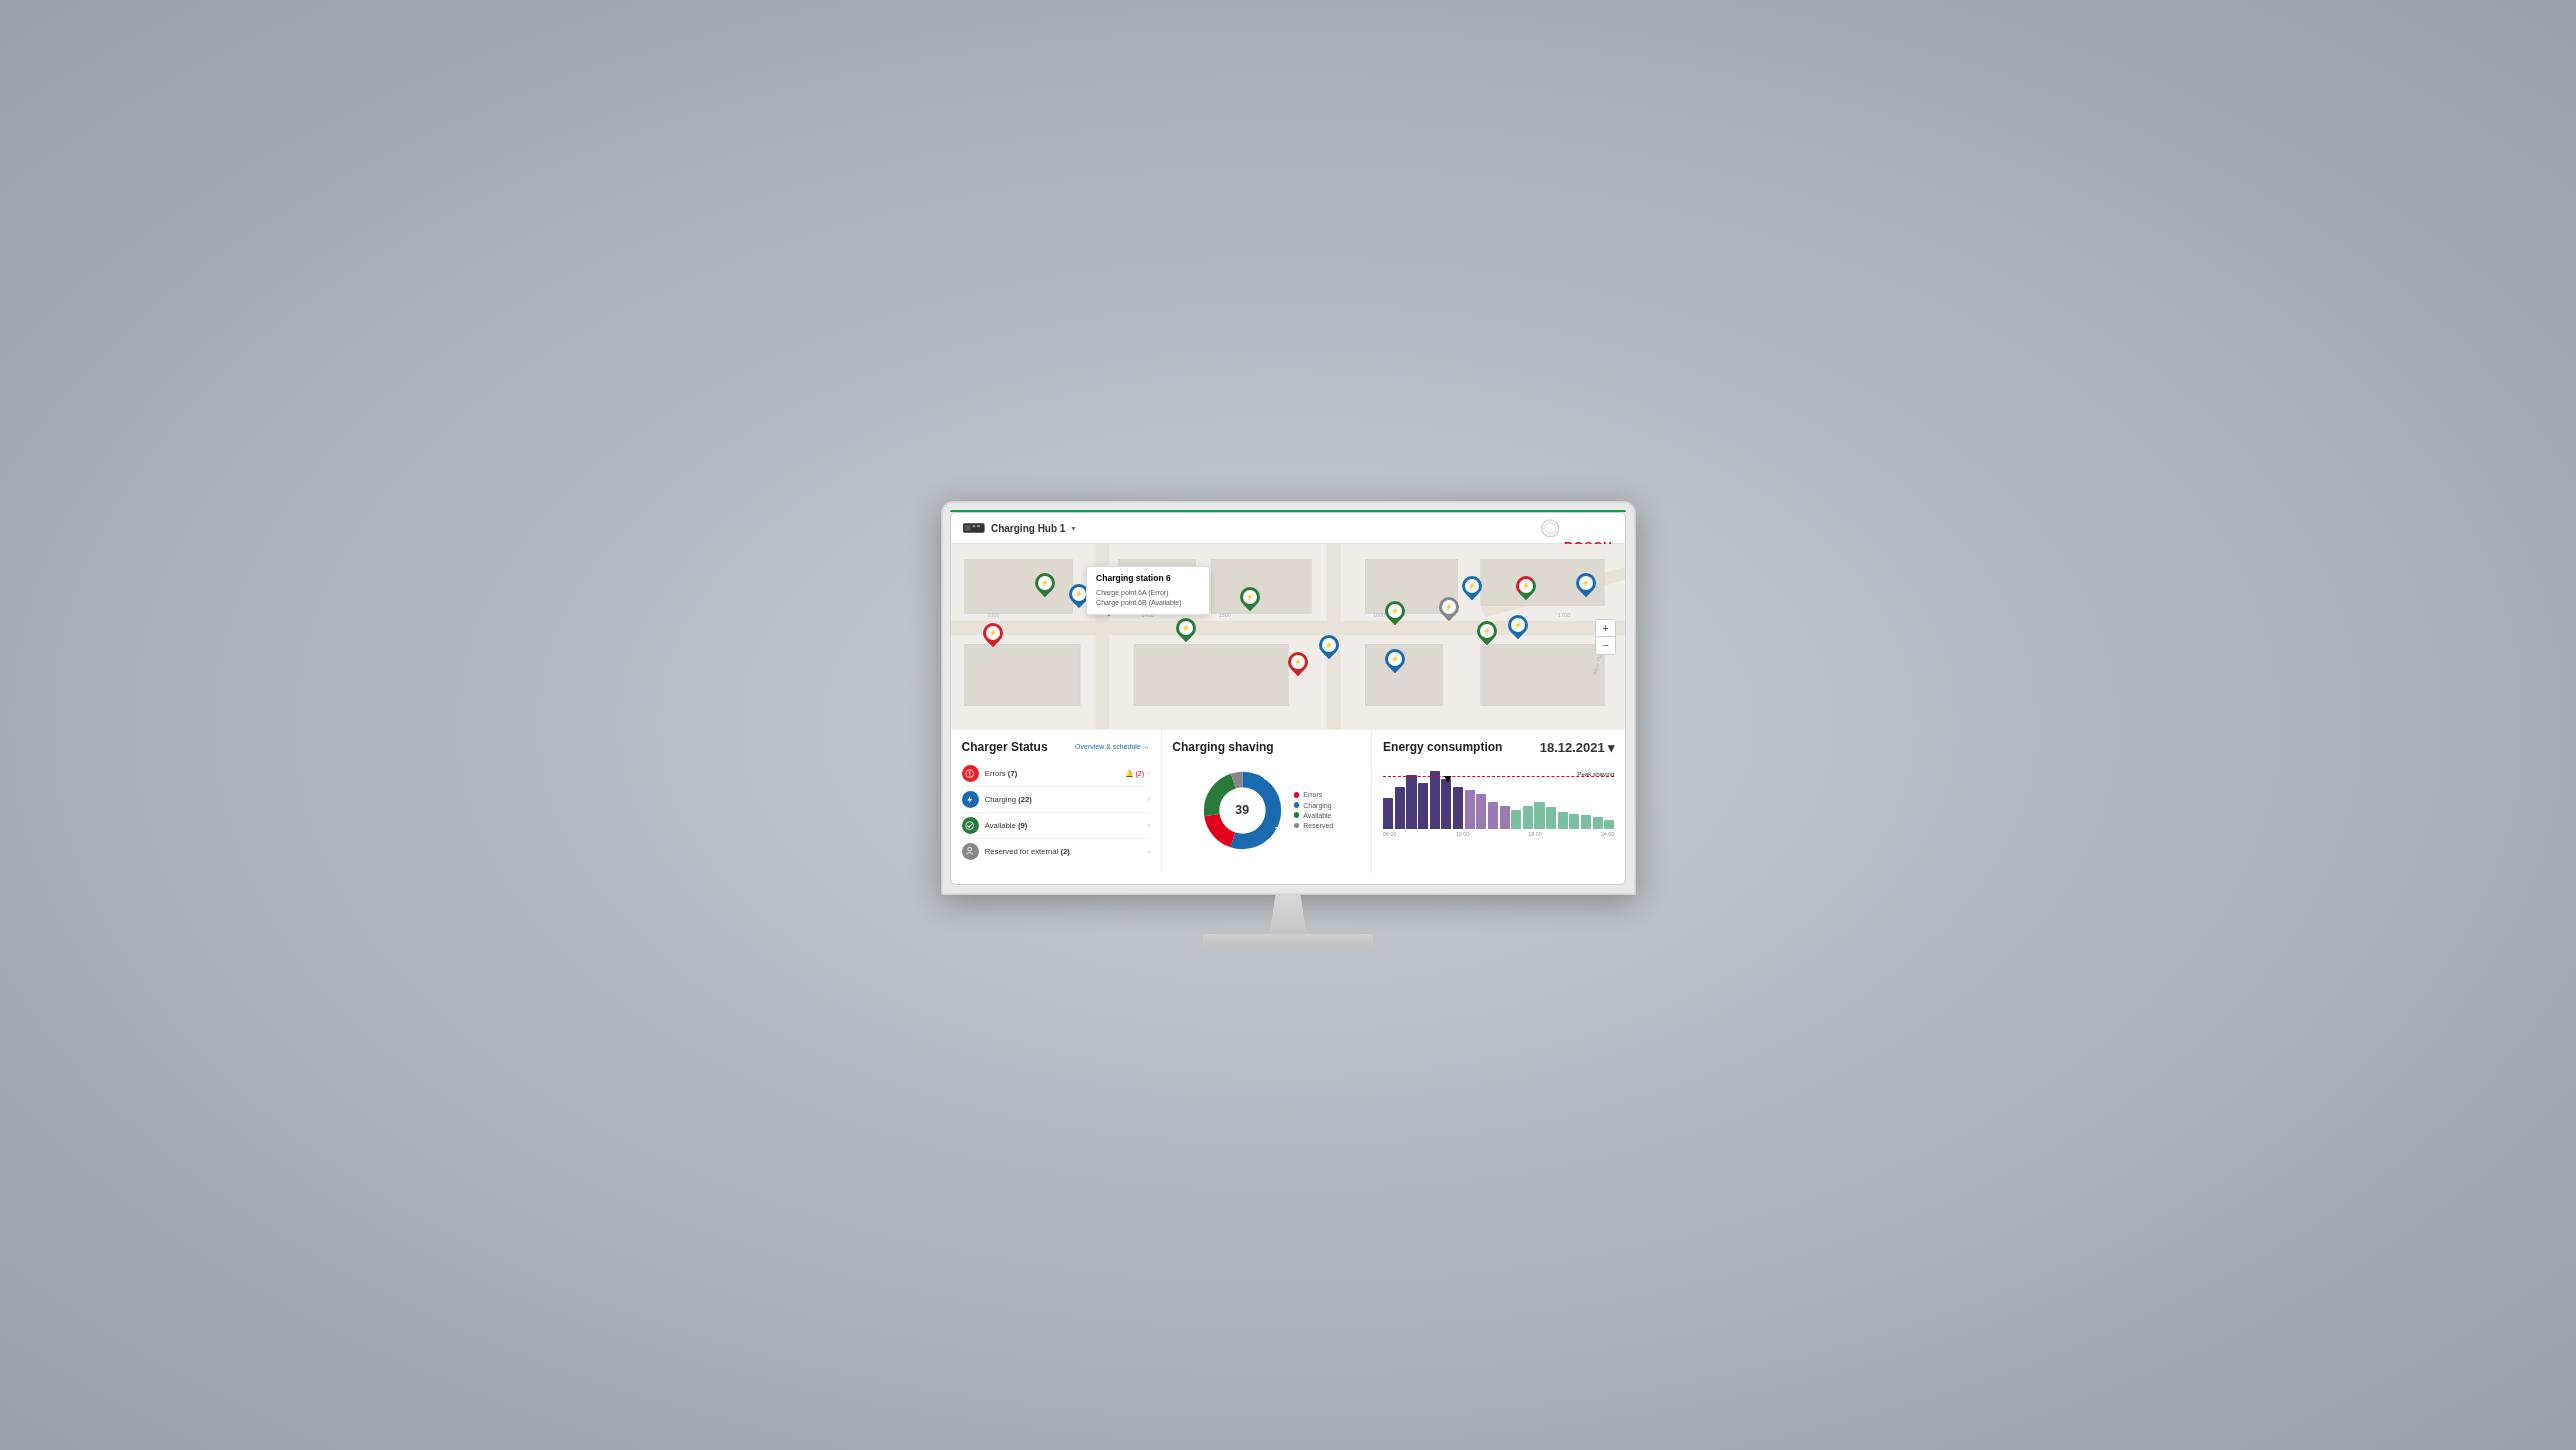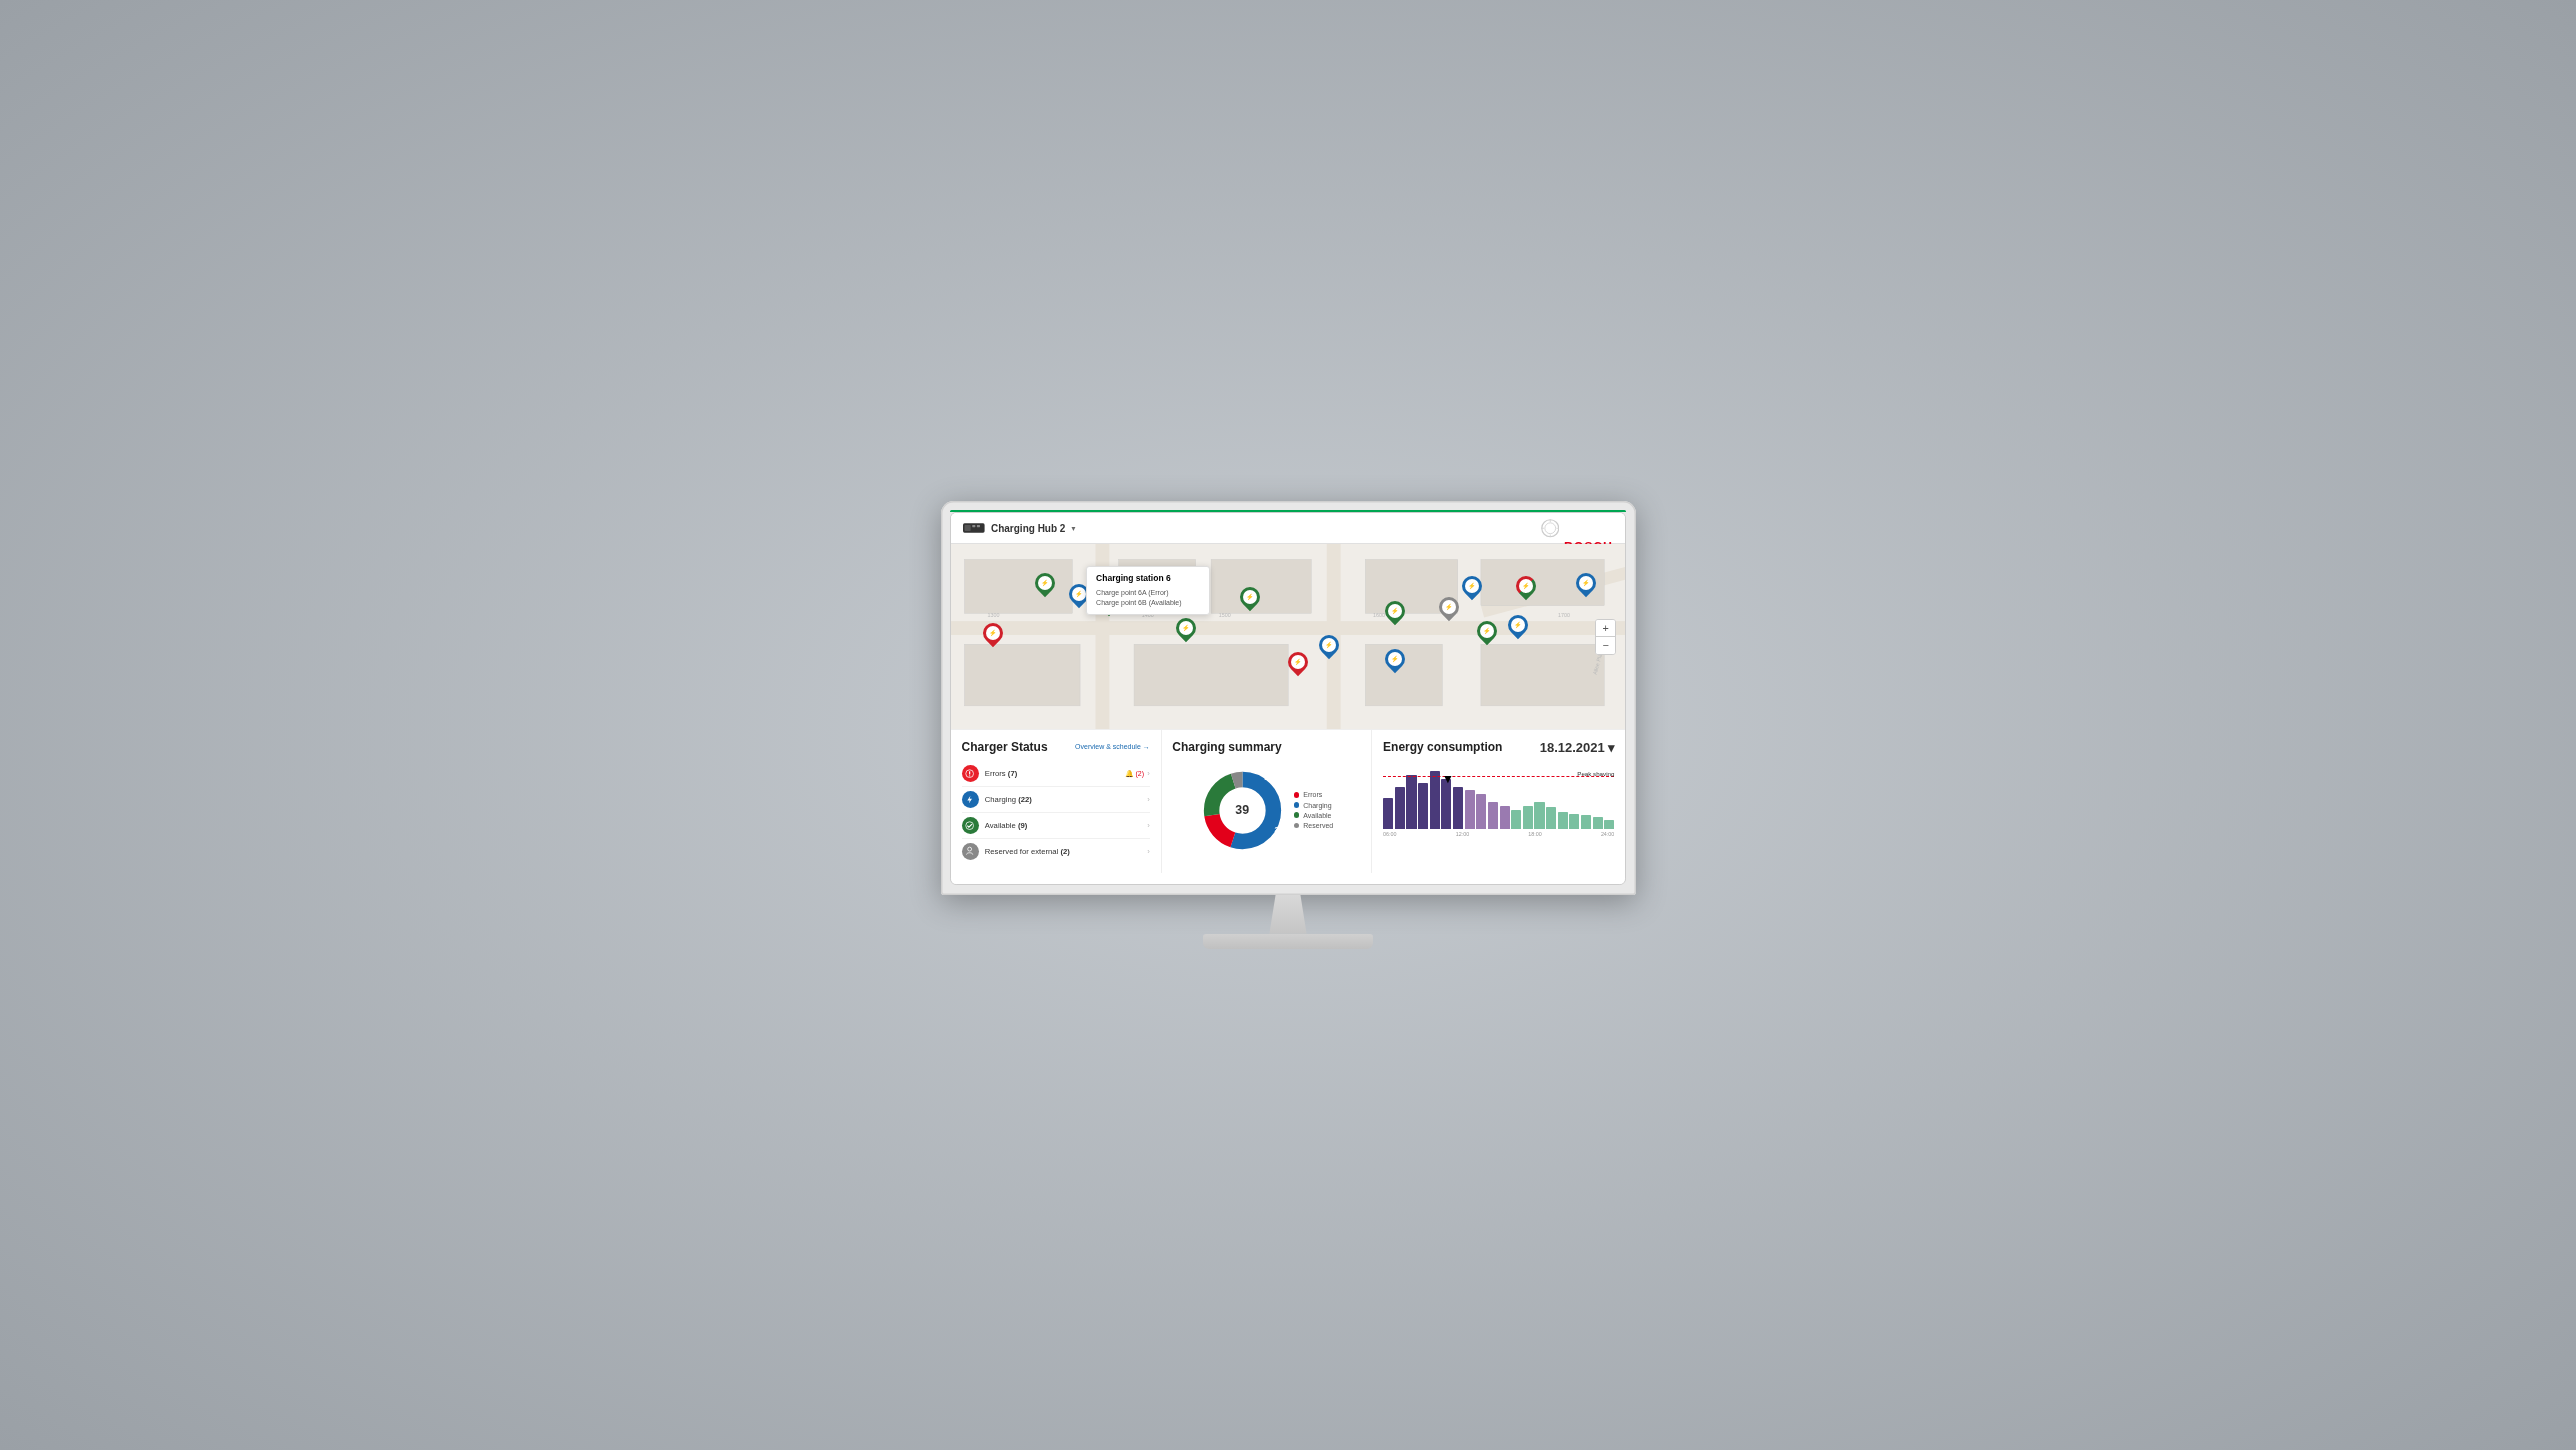--- a/index.html
+++ b/index.html
@@ -428,21 +428,21 @@
 
         <div class="top-bar">
           <div class="top-bar-left">
 
             <svg width="21.6" height="14" viewBox="0 0 28 18">
               <rect x="0" y="3" width="28" height="12" rx="2" fill="#333"></rect>
               <rect x="2" y="5" width="8" height="8" rx="1" fill="#555"></rect>
               <rect x="12" y="5" width="4" height="3" rx="0.5" fill="#888"></rect>
               <rect x="18" y="5" width="4" height="3" rx="0.5" fill="#888"></rect>
             </svg>
-            <span class="hub-title">Charging Hub 2</span>
+            <span class="hub-title">Charging Hub 1</span>
             <span class="dropdown-arrow">▾</span>
           </div>
           <div class="bosch-logo">
             <svg width="18.5" height="18.5" viewBox="0 0 24 24">
               <circle cx="12" cy="12" r="11" fill="none" stroke="#ccc" stroke-width="1.5"></circle>
               <circle cx="12" cy="12" r="7" fill="none" stroke="#ccc" stroke-width="1"></circle>
               <line x1="12" y1="1" x2="12" y2="4" stroke="#ccc" stroke-width="1"></line>
               <line x1="12" y1="20" x2="12" y2="23" stroke="#ccc" stroke-width="1"></line>
               <line x1="1" y1="12" x2="4" y2="12" stroke="#ccc" stroke-width="1"></line>
               <line x1="20" y1="12" x2="23" y2="12" stroke="#ccc" stroke-width="1"></line>
@@ -699,21 +699,21 @@
                     <path d="M2,11 C2,8 10,8 10,11" fill="none" stroke="white" stroke-width="1"></path>
                   </svg>
               </div>
               <span class="status-label">Reserved for external <span>(2)</span></span>
               <span class="chevron-right">›</span>
             </div>
           </div>
 
           <div class="panel">
             <div class="panel-header">
-              <span class="panel-title">Charging summary</span>
+              <span class="panel-title">Charging shaving</span>
             </div>
 
             <div class="donut-container">
               <div class="donut-chart">
                 <svg class="donut-svg" width="85" height="85" viewBox="0 0 110 110">
 
                   <circle cx="55" cy="55" r="40" fill="none" stroke="#e8e8e8" stroke-width="20"></circle>
 
                   <circle cx="55" cy="55" r="40" fill="none" stroke="#1a6ab0" stroke-width="20" stroke-dasharray="138.2 113.1" stroke-dashoffset="0"></circle>
 

